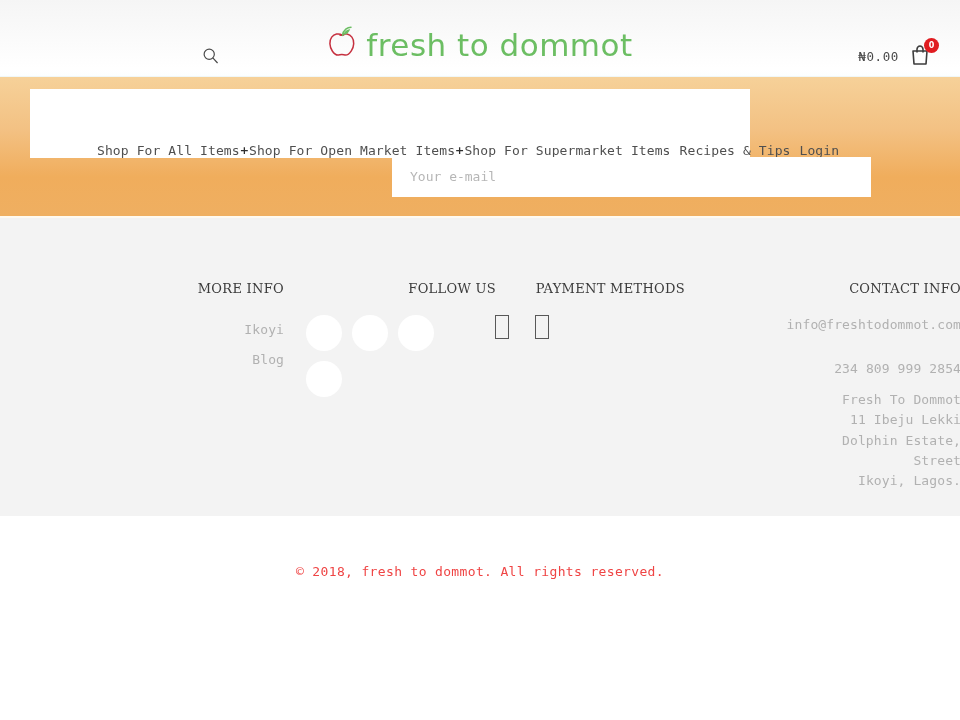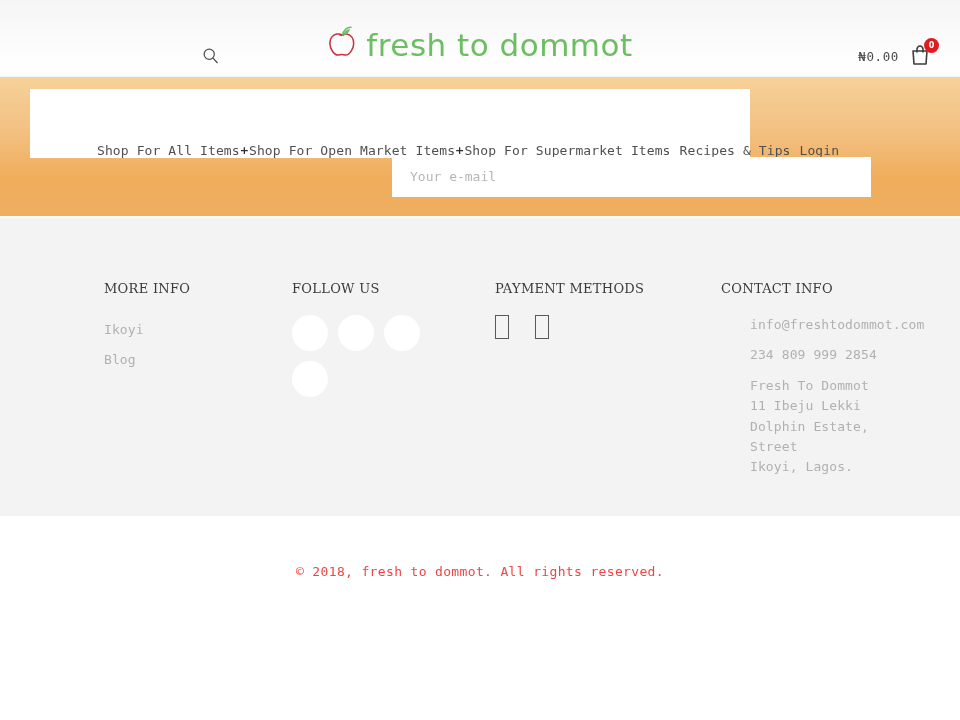--- a/index.html
+++ b/index.html
@@ -105,23 +105,23 @@
     font-size: 12.5px; font-weight: bold; letter-spacing: 0.9px;
     color: #3a3a3a; cursor: pointer;
   }
 
   
   .footer {
     position: relative;
     height: 298px;
     background: #f3f3f3;
   }
-  .col { position: absolute; top: 63px; }
+  .col { position: absolute; top: 63px; text-align: right; }
   .col-more    { left: 104px; width: 180px; }
-  .col-follow  { left: 292px; width: 190px; }
+  .col-follow  { left: 306px; width: 190px; }
   .col-payment { left: 495px; width: 190px; }
   .col-contact { left: 721px; width: 240px; }
 
   .col-title {
     font-family: "DejaVu Serif", "Liberation Serif", serif;
     font-size: 13px; color: #3b3b3b;
     letter-spacing: 0.3px; font-weight: normal;
     margin-bottom: 19px; white-space: nowrap;
   }
   .footer-link {
@@ -139,21 +139,21 @@
   .pay-glyph {
     width: 14px; height: 24px;
     border: 1.4px solid #585858;
     display: inline-block;
   }
   .contact-body { padding-left: 29px; }
   .contact-line {
     font-size: 13px; color: #b1b1b1;
     line-height: 20.4px; letter-spacing: 0.1px;
   }
-  .contact-line.spaced { margin-bottom: 10px; }
+  .contact-line.spaced { margin-bottom: 24px; }
   .addr-block { margin-top: 10px; }
 
   
   .copyright-bar {
     position: relative; height: 203px; background: #ffffff;
     display: flex; justify-content: center; padding-top: 48px;
   }
   .copyright-text {
     font-size: 13px; color: #ef4444; letter-spacing: 0.35px;
   }

